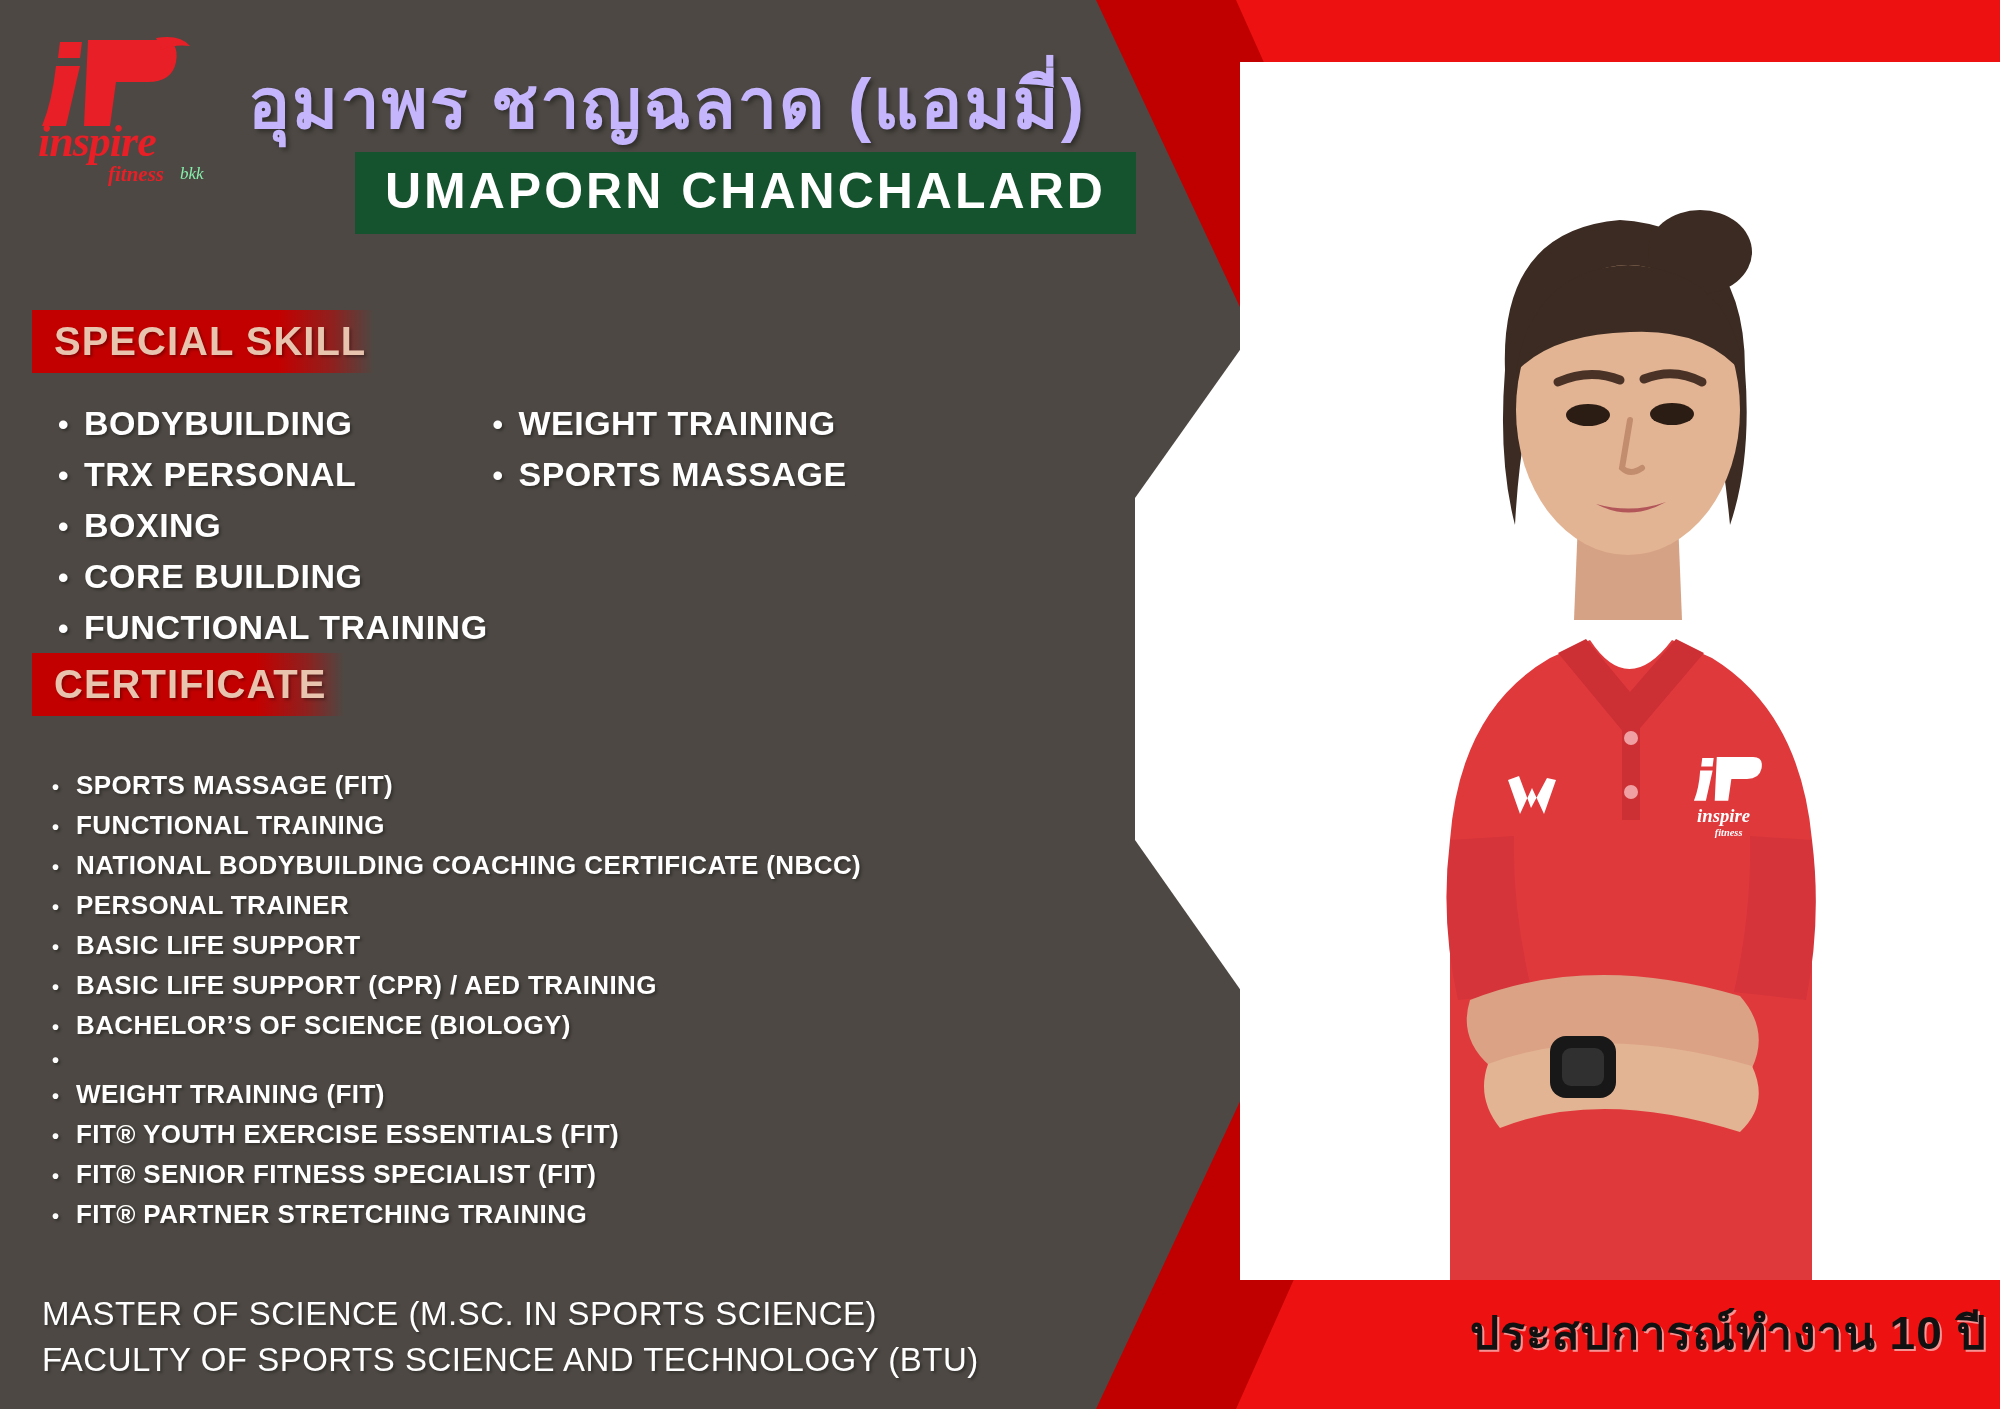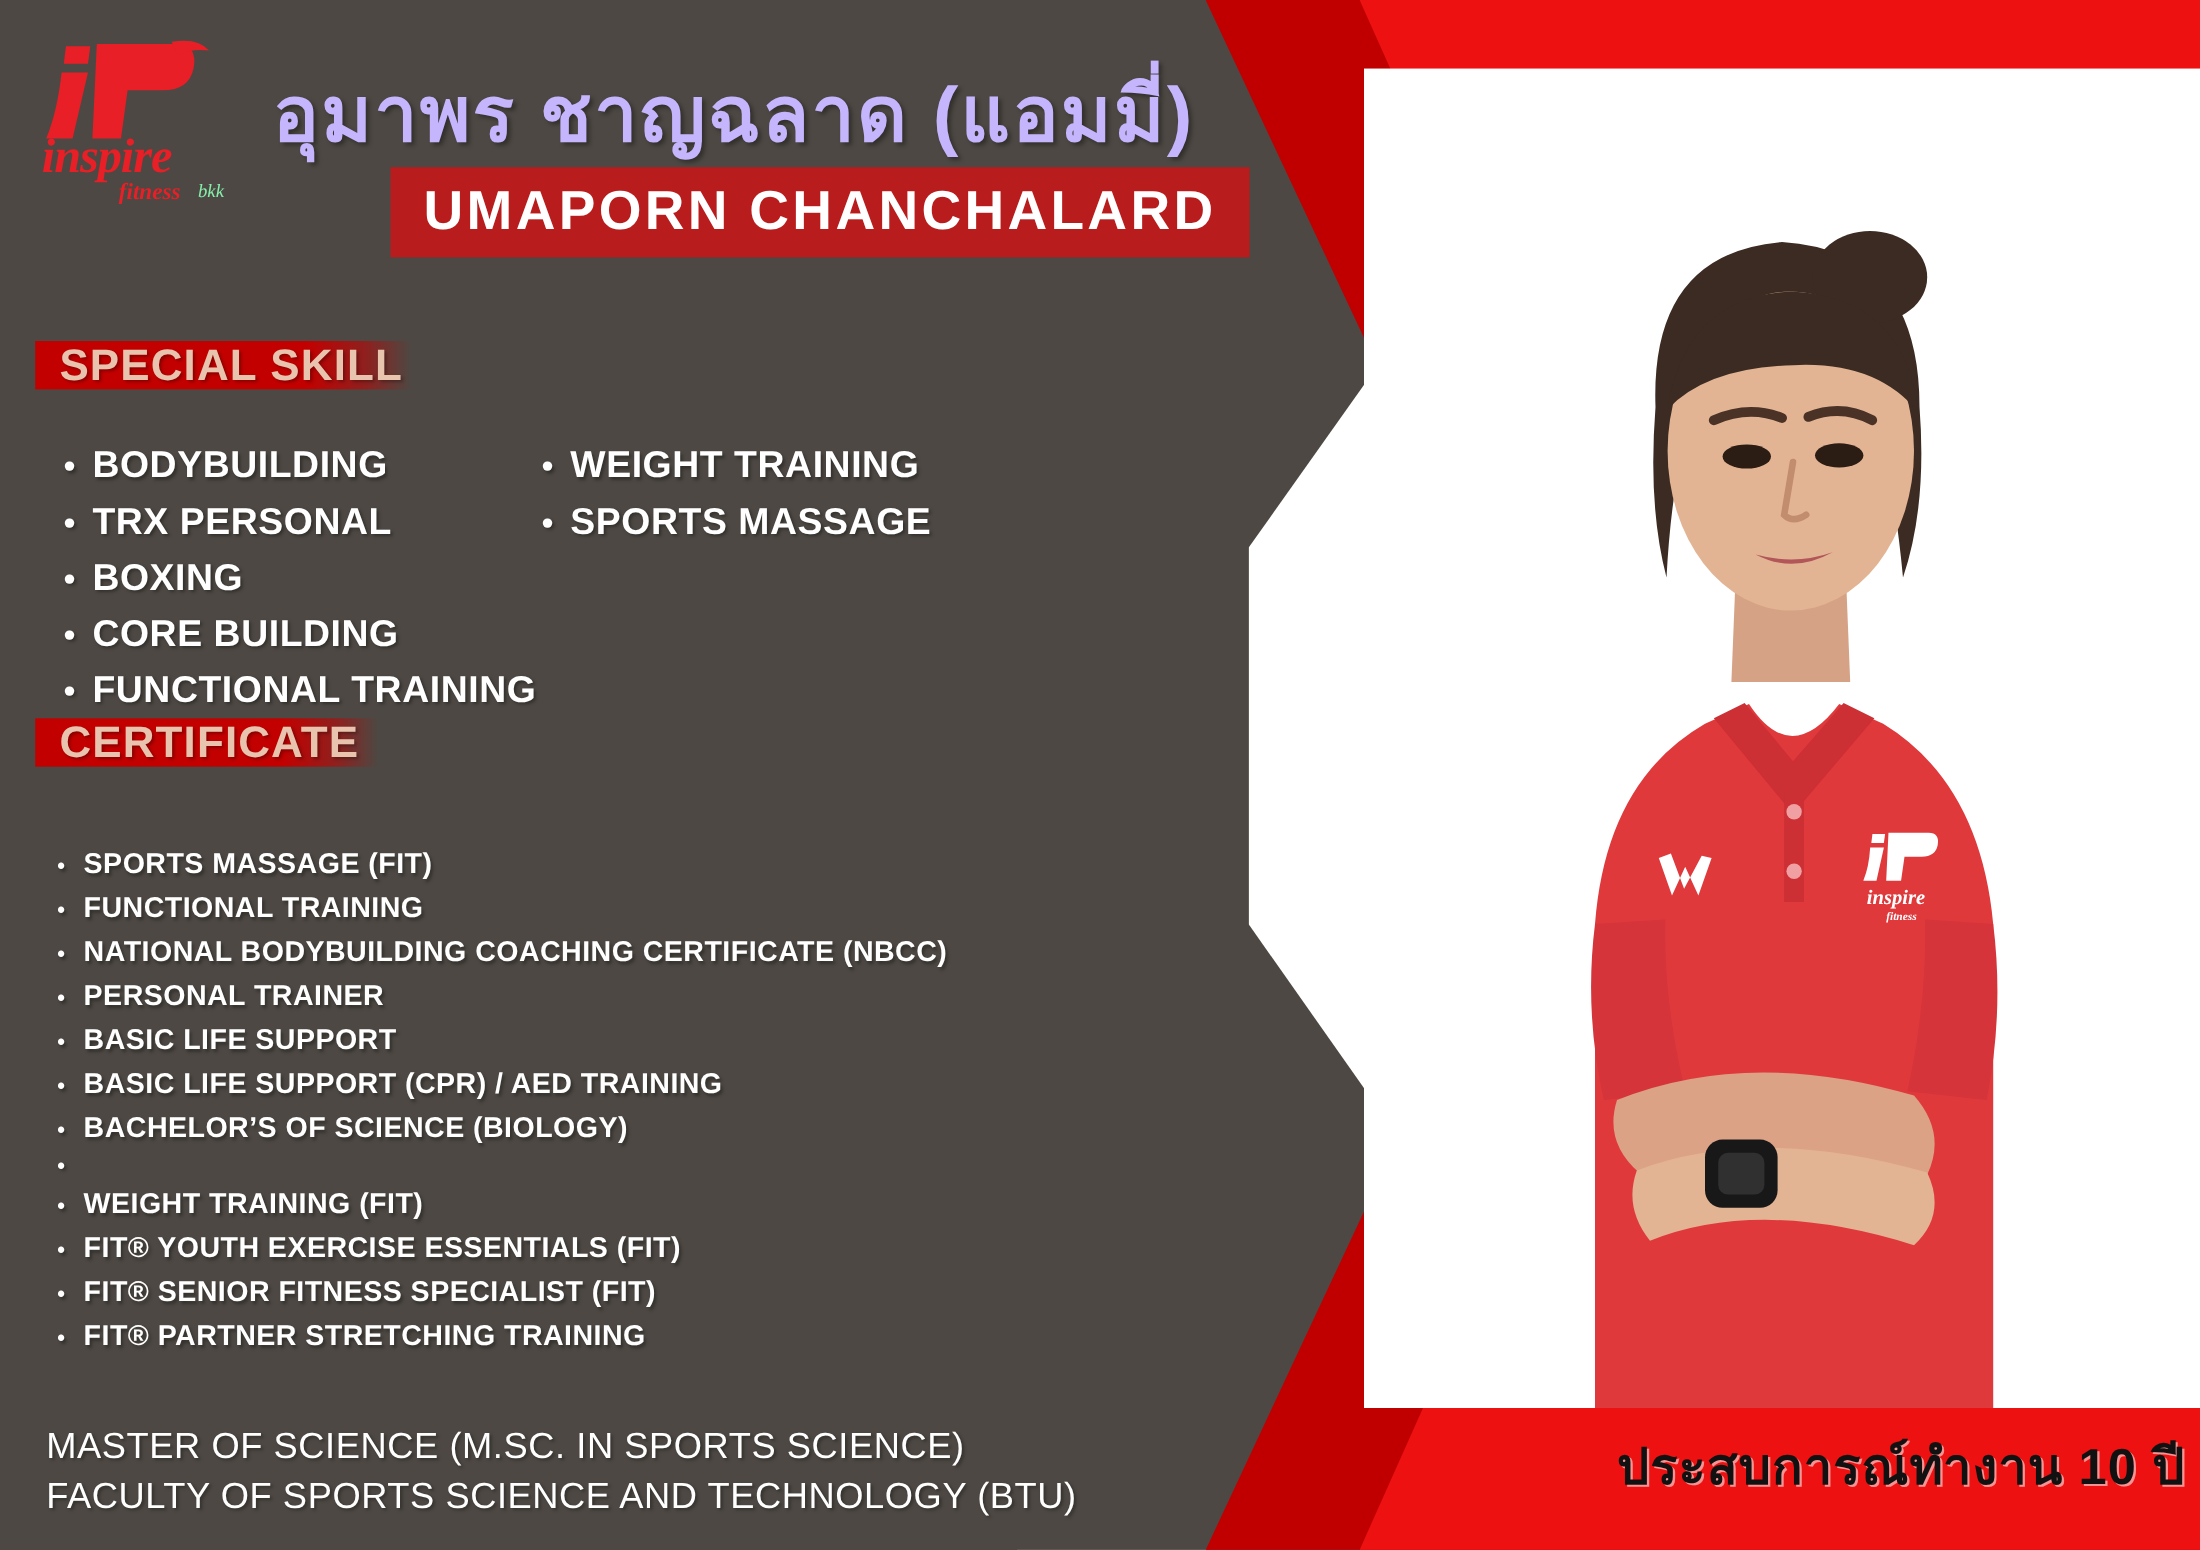--- a/index.html
+++ b/index.html
@@ -121,36 +121,36 @@
     color: #c4b5fd;
     letter-spacing: 2px;
     white-space: nowrap;
     text-shadow: 3px 3px 4px rgba(0,0,0,0.35);
     z-index: 5;
   }
   .name-en-bar {
     position: absolute;
     top: 152px;
     left: 355px;
-    background: #b91c1c;
+    background: #14532d;
     padding: 10px 30px 14px 30px;
     z-index: 5;
   }
   .name-en {
     font-size: 50px;
     font-weight: bold;
     color: #ffffff;
     letter-spacing: 3px;
     white-space: nowrap;
   }
 
   
   .sec-header {
     position: absolute;
-    height: 44px;
+    height: 63px;
     background: linear-gradient(to right, #c30000 0%, #c30000 72%, rgba(195,0,0,0.55) 88%, rgba(195,0,0,0) 100%);
     display: flex;
     align-items: center;
     padding-left: 22px;
     z-index: 4;
   }
   .sec-header-text {
     font-size: 40px;
     font-weight: bold;
     color: #e8c3ae;

